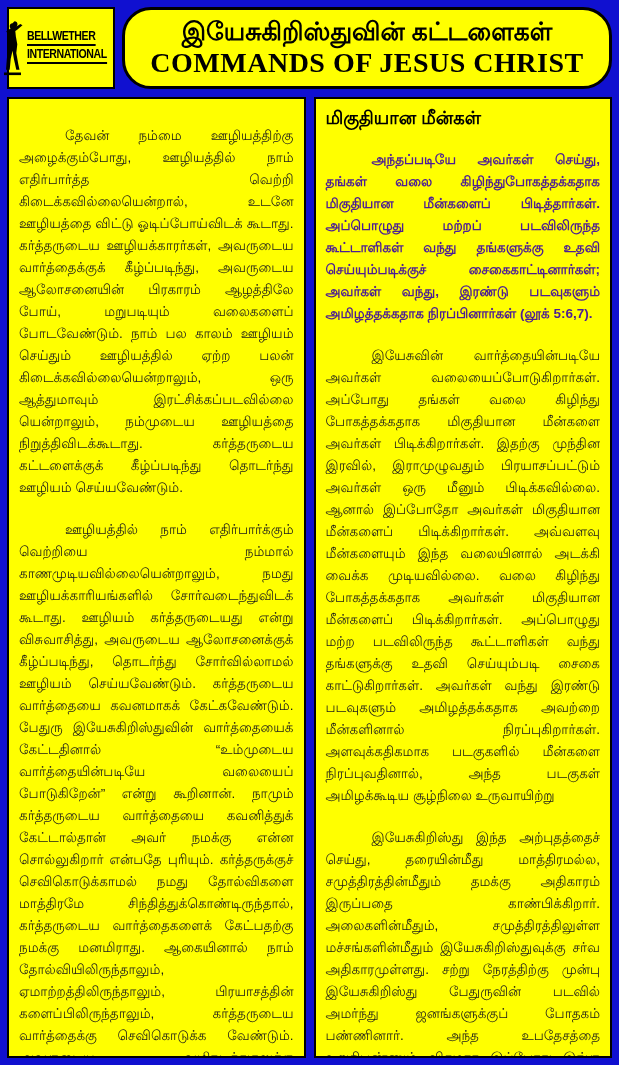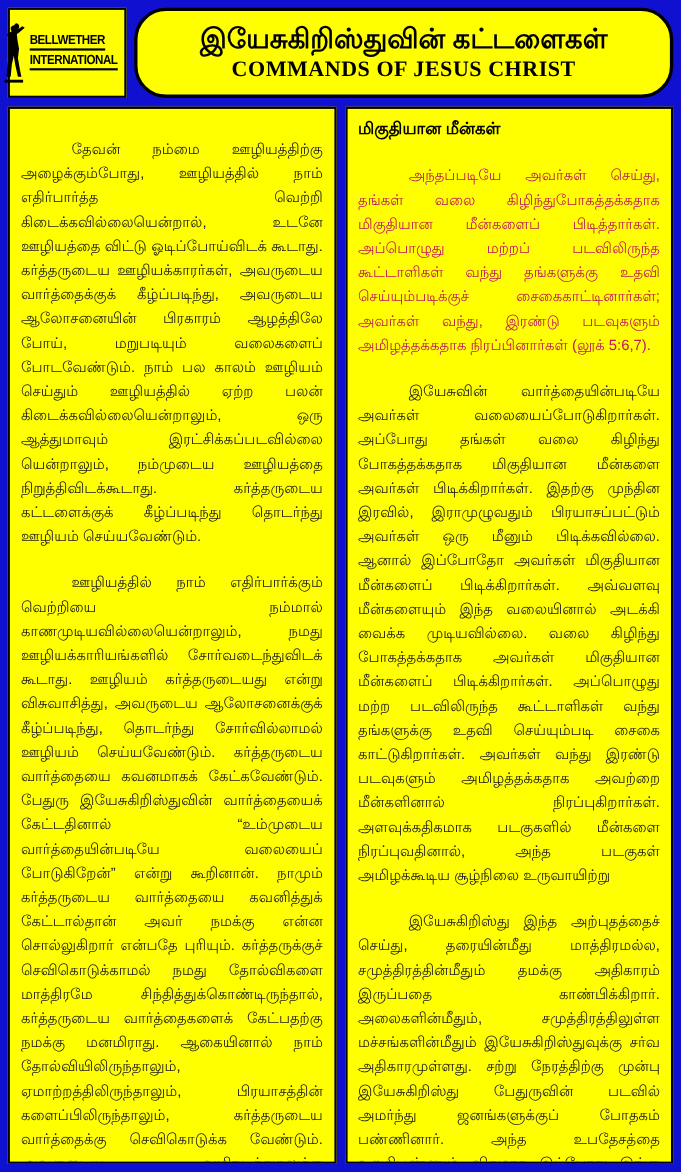--- a/index.html
+++ b/index.html
@@ -72,21 +72,21 @@
   }
   .title-tamil {
     font-weight: bold;
     font-size: 25px;
     color: #000;
     line-height: 1.15;
   }
   .title-english {
     font-family: "Liberation Serif", serif;
     font-weight: bold;
-    font-size: 20px;
+    font-size: 28px;
     letter-spacing: 0.5px;
     color: #000;
     line-height: 1.1;
   }
 
   
   .content {
     flex: 1 1 auto;
     display: flex;
     gap: 8px;
@@ -100,28 +100,28 @@
     font-size: 13.5px;
     line-height: 22px;
     color: #1a1a1a;
   }
   .para {
     margin: 20px 0 0 0;
     text-indent: 46px;
   }
   .col-heading {
     font-weight: bold;
-    font-size: 15px;
+    font-size: 18px;
     margin: 2px 0 0 0;
     color: #000;
     text-align: left;
   }
   .intro-bold {
-    font-weight: normal;
-    color: #be185d;
+    font-weight: bold;
+    color: #4c1d95;
   }
 </style>
 </head>
 <body>
 
 <div class="frame">
 
   <div class="header">
 
     <div class="ybox logo-box">

